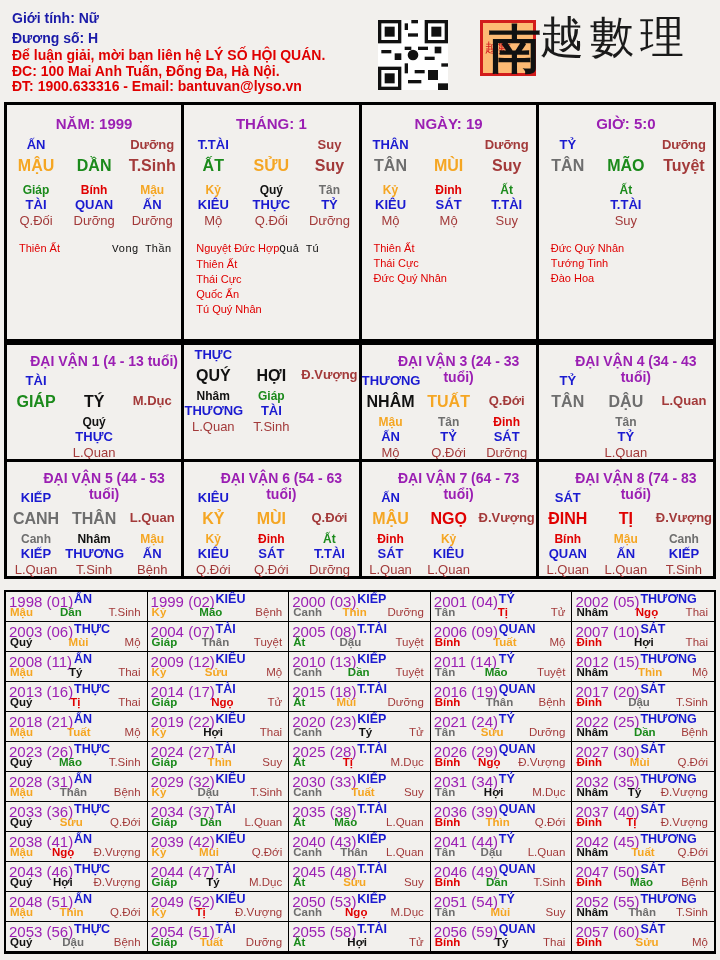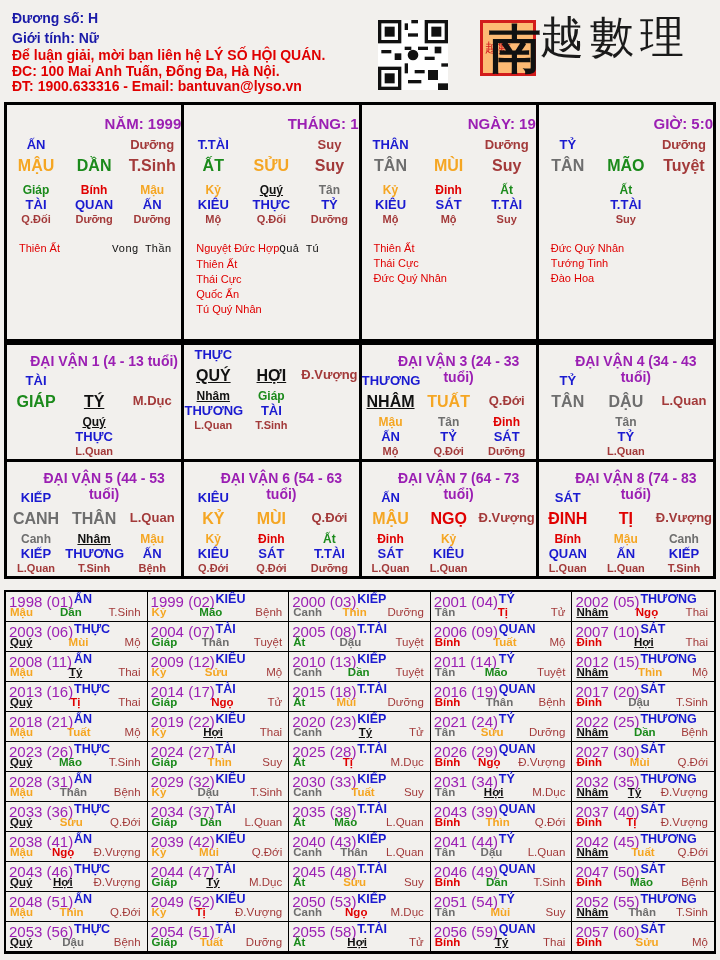--- a/index.html
+++ b/index.html
@@ -14,55 +14,55 @@
   .hdr .r { font-weight:bold; font-size:14px; line-height:15.5px; color:#e00000; }
   .qr { position:absolute; left:378px; top:20px; width:70px; height:70px; }
   .seal { position:absolute; left:480px; top:20px; width:56px; height:56px; border:3px solid #d21c1c; background:#fdba74; box-sizing:border-box; }
   .seal-char { position:absolute; left:6px; top:-8px; font-size:52px; font-family:"DejaVu Serif", serif; color:#111; font-weight:bold; }
   .seal-inner { position:absolute; left:2px; top:18px; font-size:13px; color:#d21c1c; font-family:"DejaVu Serif", serif; line-height:14px; }
   .logo-text { position:absolute; left:540px; top:8px; font-size:44px; font-family:"DejaVu Serif", serif; color:#1a1a1a; letter-spacing:6px; }
 
   .pillars { position:absolute; left:4px; top:102px; width:712px; height:240px; border:3px solid #000; box-sizing:border-box; display:flex; }
   .pillar { flex:1; border-right:3px solid #000; position:relative; }
   .pillar:last-child { border-right:none; }
-  .ptitle { text-align:right; font-weight:bold; font-size:15px; color:#9b1fb3; margin-top:10px; height:20px; }
+  .ptitle { text-align:center; font-weight:bold; font-size:15px; color:#9b1fb3; margin-top:10px; height:20px; }
   .row { display:flex; justify-content:space-around; font-weight:bold; text-align:center; }
   .row > span { width:33%; display:inline-block; }
   .r1 { font-size:13px; margin-top:2px; height:18px; }
   .r2 { font-size:16px; height:22px; margin-top:2px; }
   .r3 { font-size:12px; height:14px; margin-top:4px; }
   .r4 { font-size:13px; height:16px; font-weight:bold; }
-  .r5 { font-size:11px; height:14px; font-weight:bold; }
+  .r5 { font-size:13px; height:14px; font-weight:normal; }
   .stars { margin-top:14px; padding-left:12px; font-size:11px; line-height:15px; }
   .stars .red { color:#e00000; }
   .stars .blk { color:#111;font-family:Liberation Mono, monospace; }
 
   .dv { position:absolute; left:4px; width:712px; height:120px; border:3px solid #000; box-sizing:border-box; display:flex; }
   .dvcell { flex:1; border-right:3px solid #000; }
   .dvcell:last-child { border-right:none; }
   .dvtitle { text-align:center; font-weight:bold; font-size:14px; color:#9b1fb3; margin-top:8px; height:18px;padding-left:20px; }
 
   .years { position:absolute; left:4px; top:590px; width:712px; border:2px solid #000; box-sizing:border-box; display:grid; grid-template-columns:repeat(5,1fr); }
   .yc { border-right:1px solid #000; border-bottom:1px solid #000; height:29px; position:relative; font-size:11.5px; }
   .yc:nth-child(5n) { border-right:none; }
   .yc .yl { position:absolute; left:3px; top:1px; color:#9b1fb3; font-size:15px; }
   .yc .ys { position:absolute; left:68px; top:0px; font-weight:bold; color:#1a1ad0; font-size:12.5px; }
   .yc .yb { position:absolute; left:0; right:0; top:14px; display:flex; justify-content:space-between; padding:0 6px 0 4px; }
   .yc .yb span:nth-child(1), .yc .yb span:nth-child(2) { font-weight:bold; }
   .yc .yb span:nth-child(3) { color:#a33a3a; }
 
   .c-blue { color:#1a1ad0; } .c-green { color:#1b8a1b; } .c-red { color:#e00000; } .c-orange { color:#f5a623;text-align:center; }
-  .c-gray { color:#6e6e6e; } .c-black { color:#111;text-decoration:underline; } .c-brown { color:#a33a3a; }
+  .c-gray { color:#6e6e6e; } .c-black { color:#111; } .c-brown { color:#a33a3a; }
 </style>
 </head>
 <body>
 
 <div class="hdr">
+  <div class="l">Giới tính:   Nữ</div>
   <div class="l">Đương số: H</div>
-  <div class="l">Giới tính:   Nữ</div>
   <div class="r">Để luận giải, mời bạn liên hệ LÝ SỐ HỘI QUÁN.</div>
   <div class="r">ĐC: 100 Mai Anh Tuấn, Đống Đa, Hà Nội.</div>
   <div class="r">ĐT: 1900.633316 - Email: bantuvan@lyso.vn</div>
 </div>
 
 <svg class="qr" viewBox="0 0 21 21">
   <rect width="21" height="21" fill="#fff"></rect>
   <g fill="#111">
     <rect x="0" y="0" width="7" height="7"></rect>
       <rect x="1" y="1" width="5" height="5" fill="#fff"></rect>
@@ -798,21 +798,21 @@
     <div class="yc">
       <span class="yl">2035 (38)</span>
       <span class="ys">T.TÀI</span>
       <div class="yb">
         <span class="c-green">Ất</span>
         <span class="c-green">Mão</span>
         <span>L.Quan</span>
       </div>
     </div>
     <div class="yc">
-      <span class="yl">2043 (39)</span>
+      <span class="yl">2036 (39)</span>
       <span class="ys">QUAN</span>
       <div class="yb">
         <span class="c-red">Bính</span>
         <span class="c-orange">Thìn</span>
         <span>Q.Đới</span>
       </div>
     </div>
     <div class="yc">
       <span class="yl">2037 (40)</span>
       <span class="ys">SÁT</span>

